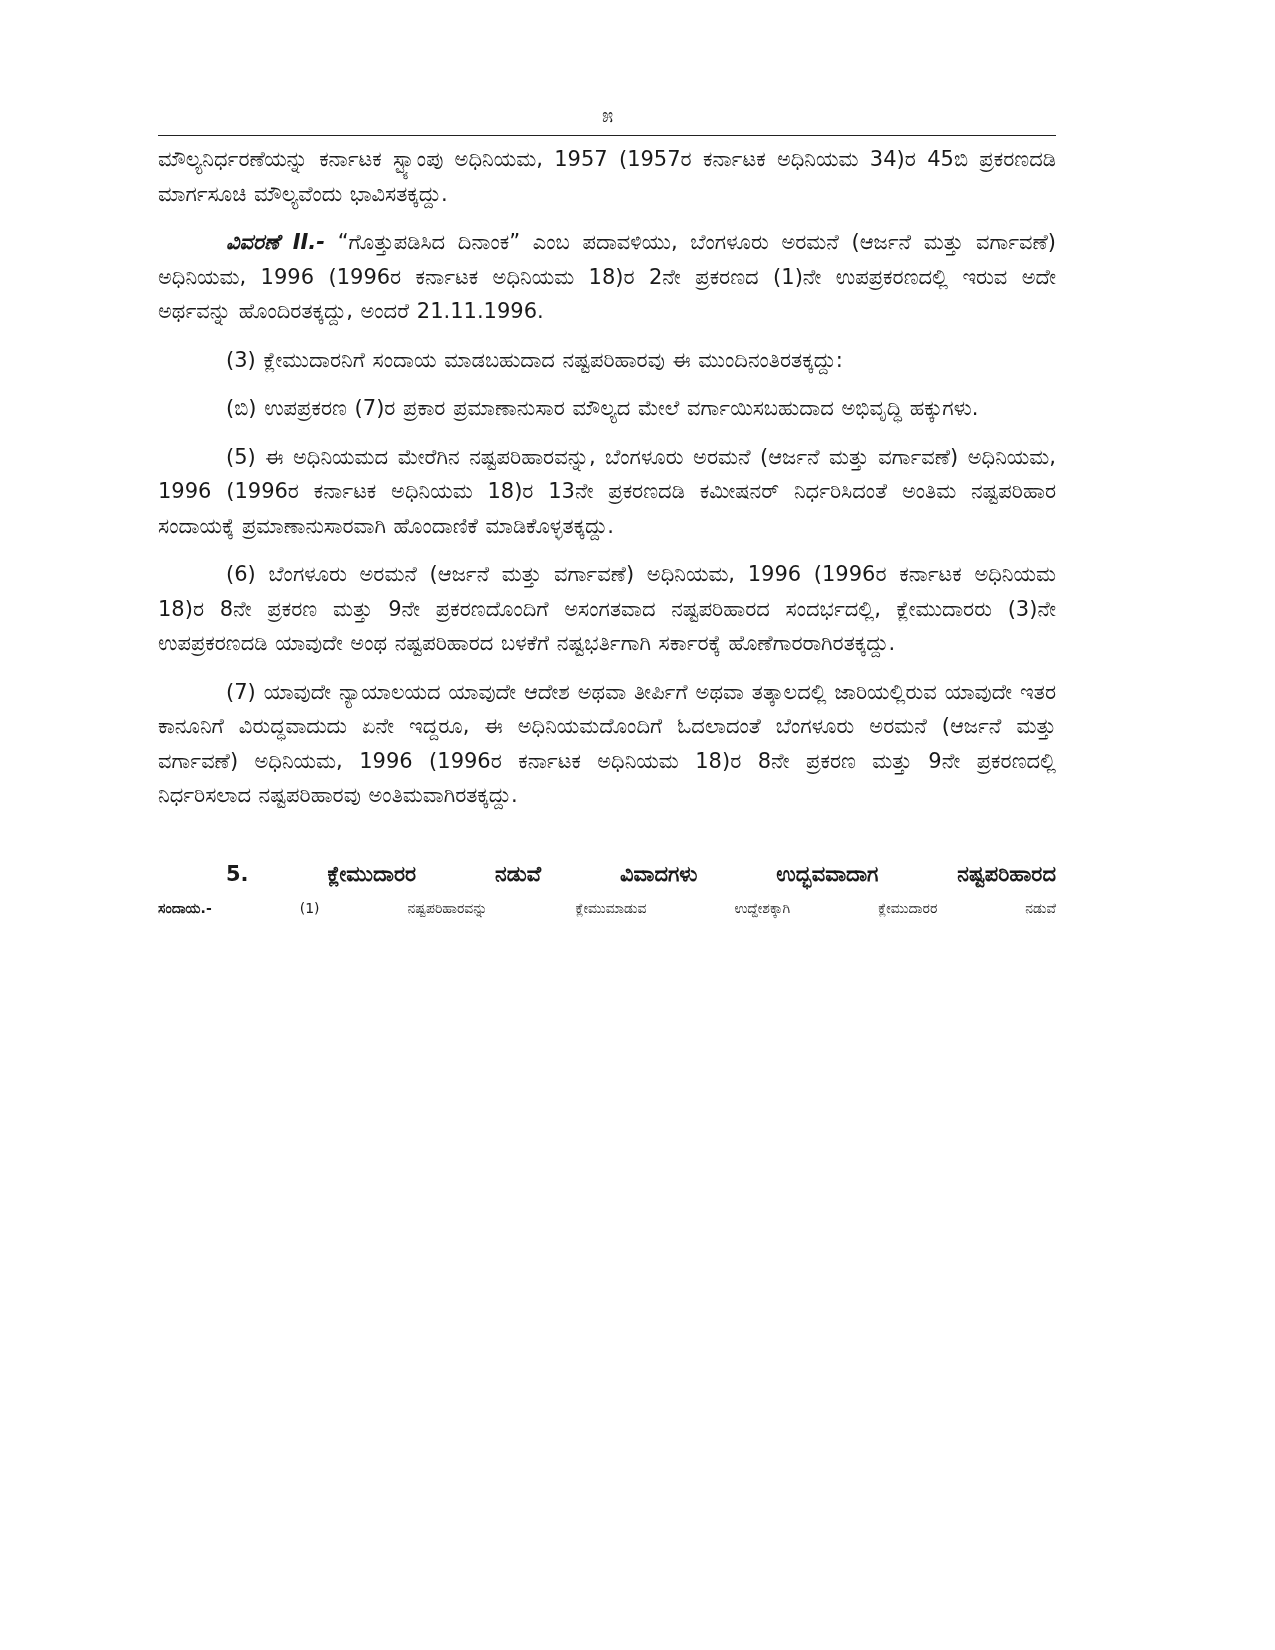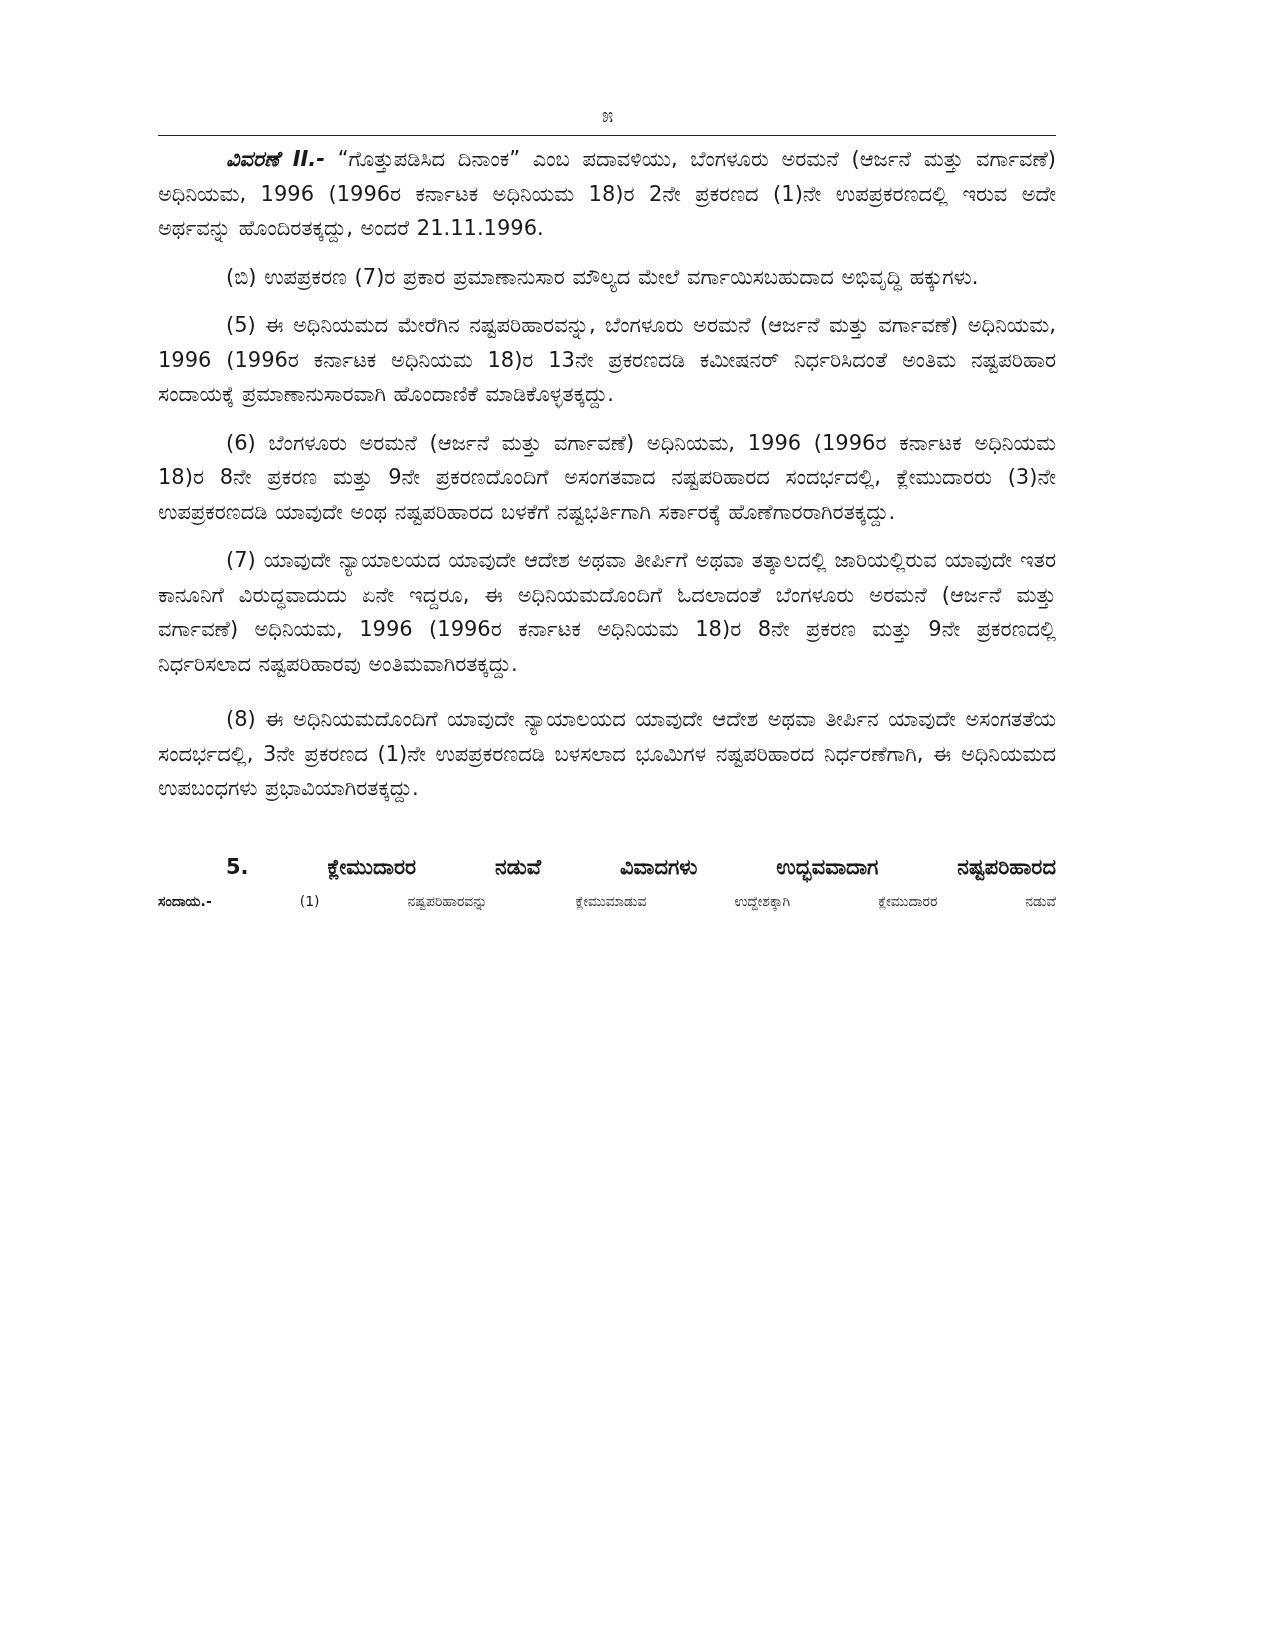--- a/index.html
+++ b/index.html
@@ -80,32 +80,33 @@
     .section-cont .bold { font-weight: bold; }
   </style>
 </head>
 <body>
 
 <div class="page">
   <div class="page-number">೫</div>
   <div class="header-rule"></div>
 
   <div class="body">
+    <p class="para">ಮೌಲ್ಯನಿರ್ಧರಣೆಯನ್ನು ಕರ್ನಾಟಕ ಸ್ಟ್ಯಾಂಪು ಅಧಿನಿಯಮ, 1957 (1957ರ ಕರ್ನಾಟಕ ಅಧಿನಿಯಮ 34)ರ 45ಬಿ ಪ್ರಕರಣದಡಿ ಮಾರ್ಗಸೂಚಿ ಮೌಲ್ಯವೆಂದು ಭಾವಿಸತಕ್ಕದ್ದು.</p>
 
     <p class="para indent"><span class="bold">ವಿವರಣೆ II.-</span><span> “ಗೊತ್ತುಪಡಿಸಿದ ದಿನಾಂಕ” ಎಂಬ ಪದಾವಳಿಯು, ಬೆಂಗಳೂರು ಅರಮನೆ (ಆರ್ಜನೆ ಮತ್ತು ವರ್ಗಾವಣೆ) ಅಧಿನಿಯಮ, 1996 (1996ರ ಕರ್ನಾಟಕ ಅಧಿನಿಯಮ 18)ರ 2ನೇ ಪ್ರಕರಣದ (1)ನೇ ಉಪಪ್ರಕರಣದಲ್ಲಿ ಇರುವ ಅದೇ ಅರ್ಥವನ್ನು ಹೊಂದಿರತಕ್ಕದ್ದು, ಅಂದರೆ 21.11.1996.</span></p>
 
+    <p class="para indent">(3) ಕ್ಲೇಮುದಾರನಿಗೆ ಸಂದಾಯ ಮಾಡಬಹುದಾದ ನಷ್ಟಪರಿಹಾರವು ಈ ಮುಂದಿನಂತಿರತಕ್ಕದ್ದು:</p>
 
 
     <p class="para indent">(ಬಿ) ಉಪಪ್ರಕರಣ (7)ರ ಪ್ರಕಾರ ಪ್ರಮಾಣಾನುಸಾರ ಮೌಲ್ಯದ ಮೇಲೆ ವರ್ಗಾಯಿಸಬಹುದಾದ ಅಭಿವೃದ್ಧಿ ಹಕ್ಕುಗಳು.</p>
 
 
     <p class="para indent">(5) ಈ ಅಧಿನಿಯಮದ ಮೇರೆಗಿನ ನಷ್ಟಪರಿಹಾರವನ್ನು, ಬೆಂಗಳೂರು ಅರಮನೆ (ಆರ್ಜನೆ ಮತ್ತು ವರ್ಗಾವಣೆ) ಅಧಿನಿಯಮ, 1996 (1996ರ ಕರ್ನಾಟಕ ಅಧಿನಿಯಮ 18)ರ 13ನೇ ಪ್ರಕರಣದಡಿ ಕಮೀಷನರ್ ನಿರ್ಧರಿಸಿದಂತೆ ಅಂತಿಮ ನಷ್ಟಪರಿಹಾರ ಸಂದಾಯಕ್ಕೆ ಪ್ರಮಾಣಾನುಸಾರವಾಗಿ ಹೊಂದಾಣಿಕೆ ಮಾಡಿಕೊಳ್ಳತಕ್ಕದ್ದು.</p>
 
     <p class="para indent">(6) ಬೆಂಗಳೂರು ಅರಮನೆ (ಆರ್ಜನೆ ಮತ್ತು ವರ್ಗಾವಣೆ) ಅಧಿನಿಯಮ, 1996 (1996ರ ಕರ್ನಾಟಕ ಅಧಿನಿಯಮ 18)ರ 8ನೇ ಪ್ರಕರಣ ಮತ್ತು 9ನೇ ಪ್ರಕರಣದೊಂದಿಗೆ ಅಸಂಗತವಾದ ನಷ್ಟಪರಿಹಾರದ ಸಂದರ್ಭದಲ್ಲಿ, ಕ್ಲೇಮುದಾರರು (3)ನೇ ಉಪಪ್ರಕರಣದಡಿ ಯಾವುದೇ ಅಂಥ ನಷ್ಟಪರಿಹಾರದ ಬಳಕೆಗೆ ನಷ್ಟಭರ್ತಿಗಾಗಿ ಸರ್ಕಾರಕ್ಕೆ ಹೊಣೆಗಾರರಾಗಿರತಕ್ಕದ್ದು.</p>
 
     <p class="para indent tight">(7) ಯಾವುದೇ ನ್ಯಾಯಾಲಯದ ಯಾವುದೇ ಆದೇಶ ಅಥವಾ ತೀರ್ಪಿಗೆ ಅಥವಾ ತತ್ಕಾಲದಲ್ಲಿ ಜಾರಿಯಲ್ಲಿರುವ ಯಾವುದೇ ಇತರ ಕಾನೂನಿಗೆ ವಿರುದ್ಧವಾದುದು ಏನೇ ಇದ್ದರೂ, ಈ ಅಧಿನಿಯಮದೊಂದಿಗೆ ಓದಲಾದಂತೆ ಬೆಂಗಳೂರು ಅರಮನೆ (ಆರ್ಜನೆ ಮತ್ತು ವರ್ಗಾವಣೆ) ಅಧಿನಿಯಮ, 1996 (1996ರ ಕರ್ನಾಟಕ ಅಧಿನಿಯಮ 18)ರ 8ನೇ ಪ್ರಕರಣ ಮತ್ತು 9ನೇ ಪ್ರಕರಣದಲ್ಲಿ ನಿರ್ಧರಿಸಲಾದ ನಷ್ಟಪರಿಹಾರವು ಅಂತಿಮವಾಗಿರತಕ್ಕದ್ದು.</p>
 
-    <p class="para indent">(8) ಈ ಅಧಿನಿಯಮದೊಂದಿಗೆ ಯಾವುದೇ ನ್ಯಾಯಾಲಯದ ಯಾವುದೇ ಆದೇಶ ಅಥವಾ ತೀರ್ಪಿನ ಯಾವುದೇ ಅಸಂಗತತೆಯ ಸಂದರ್ಭದಲ್ಲಿ, 3ನೇ ಪ್ರಕರಣದ (1)ನೇ ಉಪಪ್ರಕರಣದಡಿ ಬಳಸಲಾದ ಭೂಮಿಗಳ ನಷ್ಟಪರಿಹಾರದ ನಿರ್ಧರಣೆಗಾಗಿ, ಈ ಅಧಿನಿಯಮದ ಉಪಬಂಧಗಳು ಪ್ರಭಾವಿಯಾಗಿರತಕ್ಕದ್ದು.</p>
 
     <p class="section-heading">5. ಕ್ಲೇಮುದಾರರ ನಡುವೆ ವಿವಾದಗಳು ಉದ್ಭವವಾದಾಗ ನಷ್ಟಪರಿಹಾರದ</p>
     <p class="section-cont"><span class="bold">ಸಂದಾಯ.-</span><span> (1) ನಷ್ಟಪರಿಹಾರವನ್ನು ಕ್ಲೇಮುಮಾಡುವ ಉದ್ದೇಶಕ್ಕಾಗಿ ಕ್ಲೇಮುದಾರರ ನಡುವೆ</span></p>
   </div>
 </div>
 
 </body></html>

